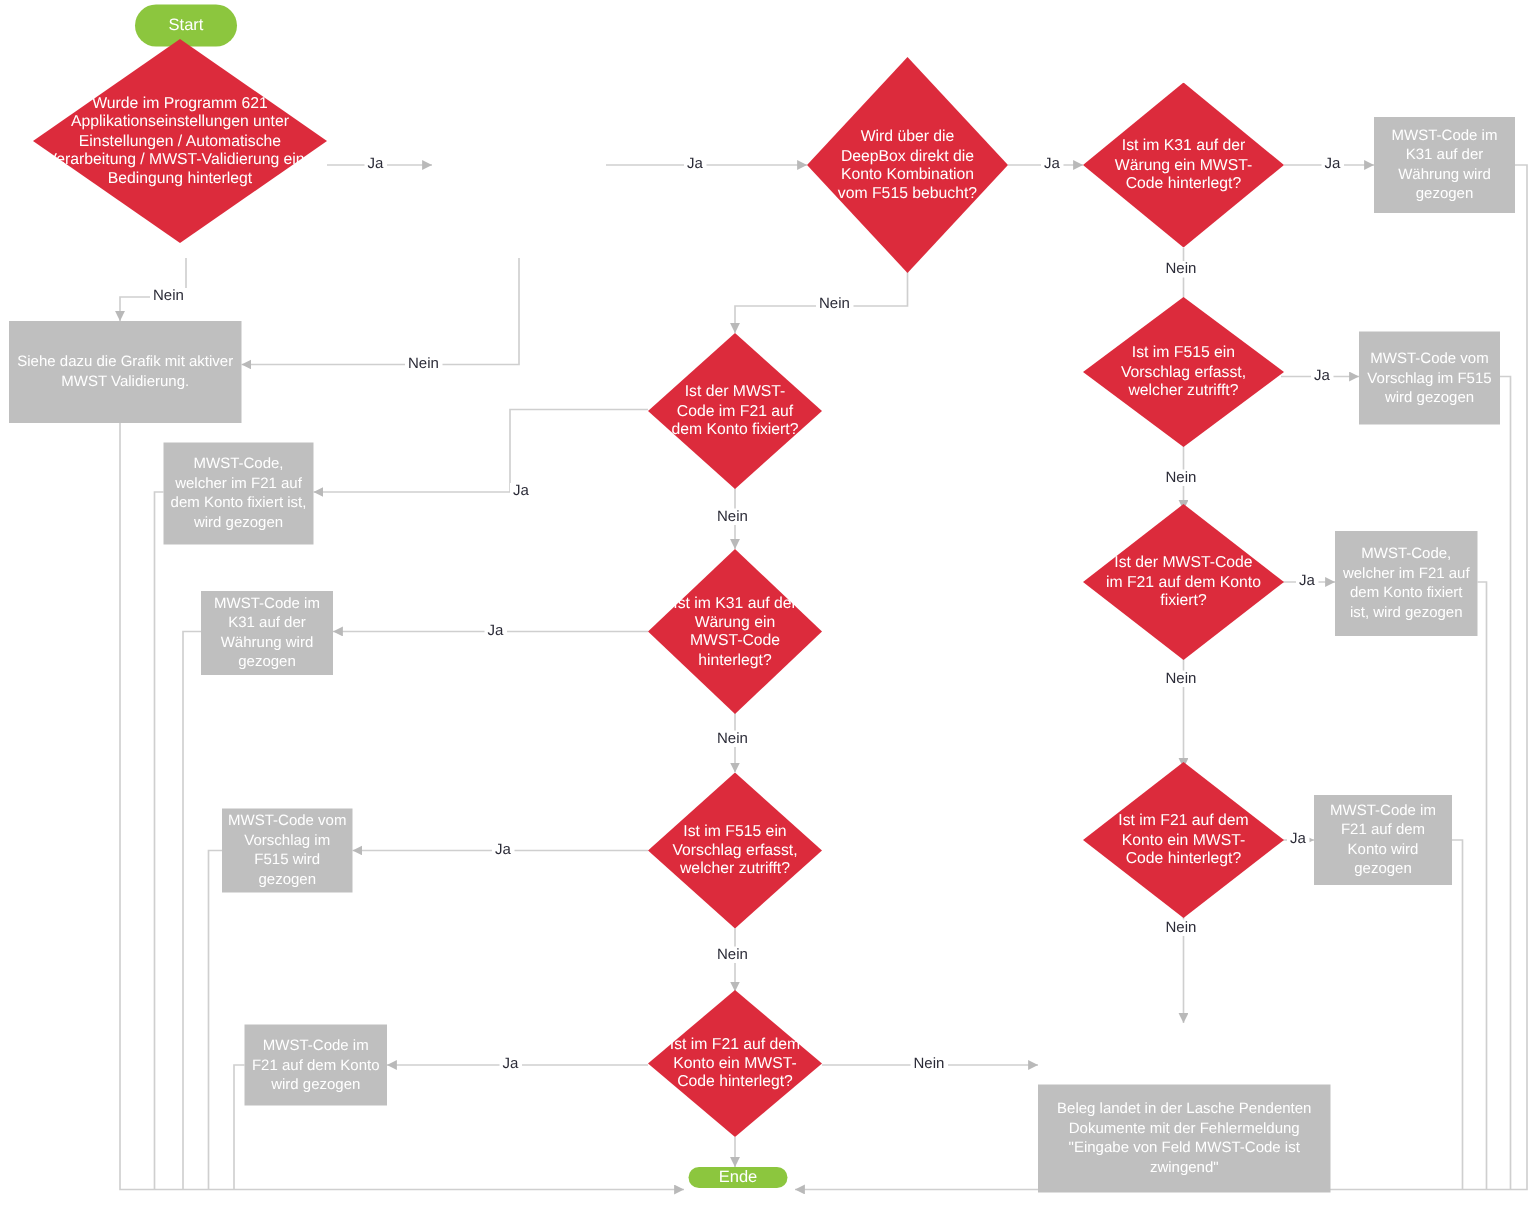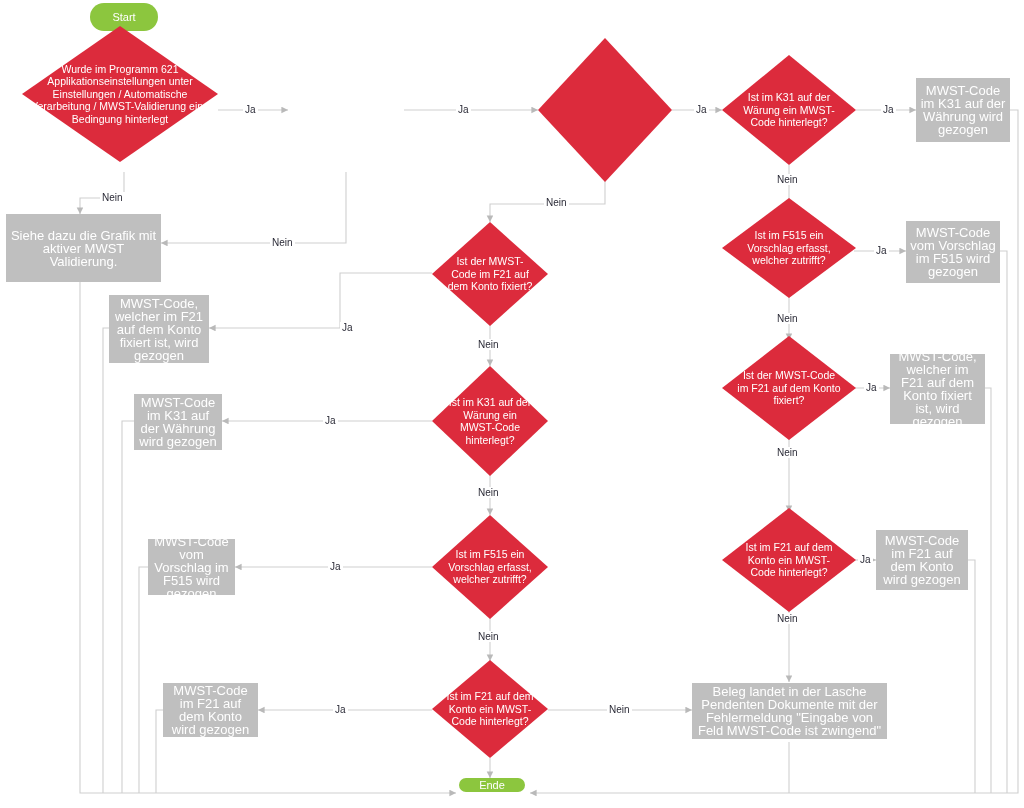--- a/index.html
+++ b/index.html
@@ -2,21 +2,21 @@
 <html><head>
 <meta charset="utf-8">
 <style>
   html,body{margin:0;padding:0;background:#fff;}
   body{font-family:"Liberation Sans","DejaVu Sans",sans-serif;}
   #canvas{position:relative;width:1024px;height:808px;background:#ffffff;overflow:hidden;}
   svg#wires{position:absolute;left:0;top:0;width:1024px;height:808px;pointer-events:none;}
 
   .node{position:absolute;box-sizing:border-box;display:flex;align-items:center;justify-content:center;text-align:center;color:#ffffff;}
   .terminator{background:#8CC63E;border-radius:14px;font-size:11px;line-height:13px;}
-  .process{background:#BFBFBF;font-size:13px;line-height:13px;padding:3px 4px;}
+  .process{background:#BFBFBF;font-size:10px;line-height:13px;padding:3px 4px;}
   .decision{background:transparent;}
   .decision .dia{position:absolute;left:0;top:0;width:100%;height:100%;background:#DC2B3C;
        clip-path:polygon(50% 0%,100% 50%,50% 100%,0% 50%);}
   .decision .dtxt{position:relative;z-index:2;width:78%;font-size:10.5px;line-height:12.5px;color:#fff;}
   .edge-label{position:absolute;font-size:10px;color:#2b2b37;background:#ffffff;padding:0 2px;line-height:11px;white-space:nowrap;}
 </style>
 </head>
 <body>
 
 <div id="canvas">
@@ -98,20 +98,21 @@
   </div>
 
   <div class="node decision" style="left:22px;top:26px;width:196px;height:136px;">
     <div class="dia"></div>
     <div class="dtxt" style="width:92%;">Wurde im Programm 621 Applikationseinstellungen unter Einstellungen / Automatische Verarbeitung / MWST-Validierung eine Bedingung hinterlegt</div>
   </div>
 
 
   <div class="node decision" style="left:538px;top:38px;width:134px;height:144px;">
     <div class="dia"></div>
+    <div class="dtxt">Wird über die DeepBox direkt die Konto Kombination vom F515 bebucht?</div>
   </div>
 
   <div class="node decision" style="left:722px;top:55px;width:134px;height:110px;">
     <div class="dia"></div>
     <div class="dtxt">Ist im K31 auf der Wärung ein MWST-Code hinterlegt?</div>
   </div>
 
   <div class="node process" style="left:916px;top:78px;width:94px;height:64px;">
     <span>MWST-Code im K31 auf der Währung wird gezogen</span>
   </div>
@@ -176,21 +177,21 @@
 
   <div class="node decision" style="left:432px;top:660px;width:116px;height:98px;">
     <div class="dia"></div>
     <div class="dtxt">Ist im F21 auf dem Konto ein MWST-Code hinterlegt?</div>
   </div>
 
   <div class="node process" style="left:163px;top:683px;width:95px;height:54px;">
     <span>MWST-Code im F21 auf dem Konto wird gezogen</span>
   </div>
 
-  <div class="node process" style="left:692px;top:683px;width:195px;height:56px;">
+  <div class="node process" style="left:692px;top:723px;width:195px;height:72px;">
     <span>Beleg landet in der Lasche Pendenten Dokumente mit der Fehlermeldung "Eingabe von Feld MWST-Code ist zwingend"</span>
   </div>
 
   <div class="node terminator" style="left:459px;top:778px;width:66px;height:14px;align-items:flex-end;">
     <span>Ende</span>
   </div>
 
   <div class="edge-label" style="left:243px;top:104px;">Ja</div>
   <div class="edge-label" style="left:100px;top:192px;">Nein</div>
   <div class="edge-label" style="left:456px;top:104px;">Ja</div>

